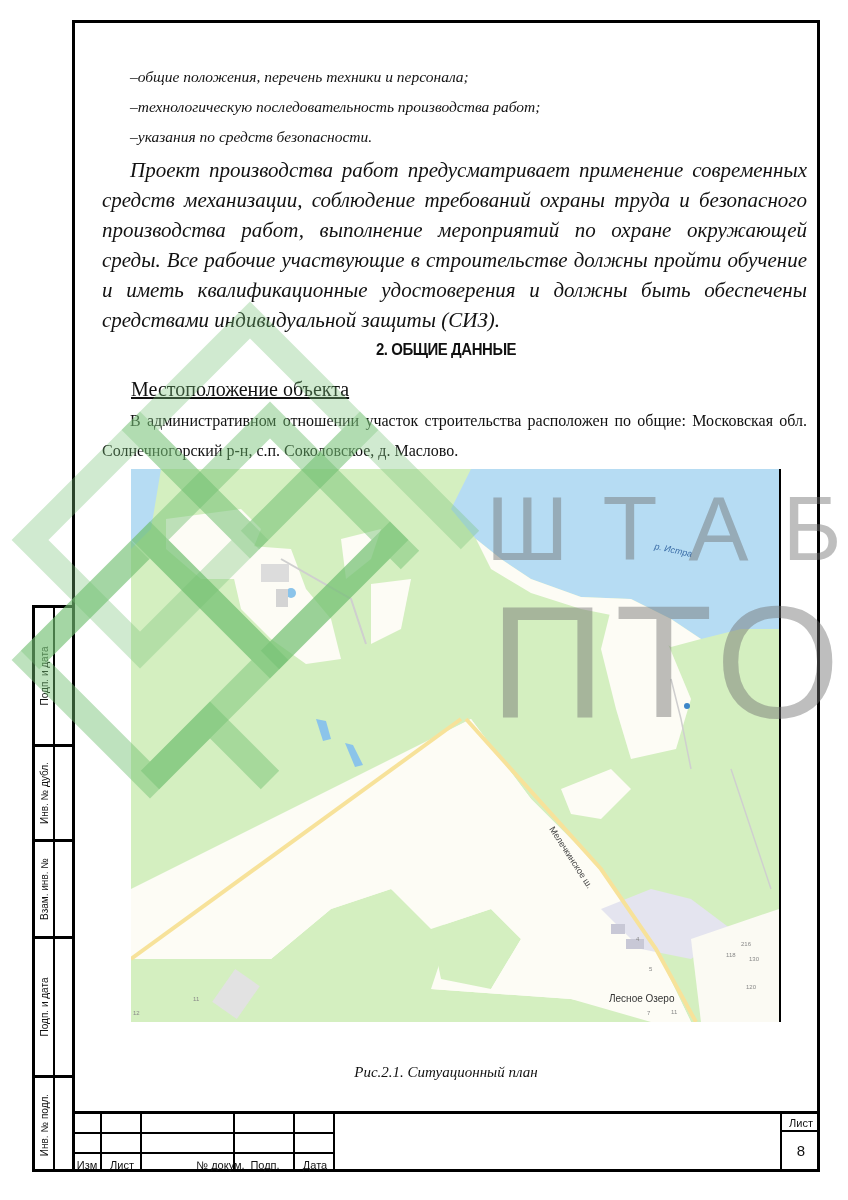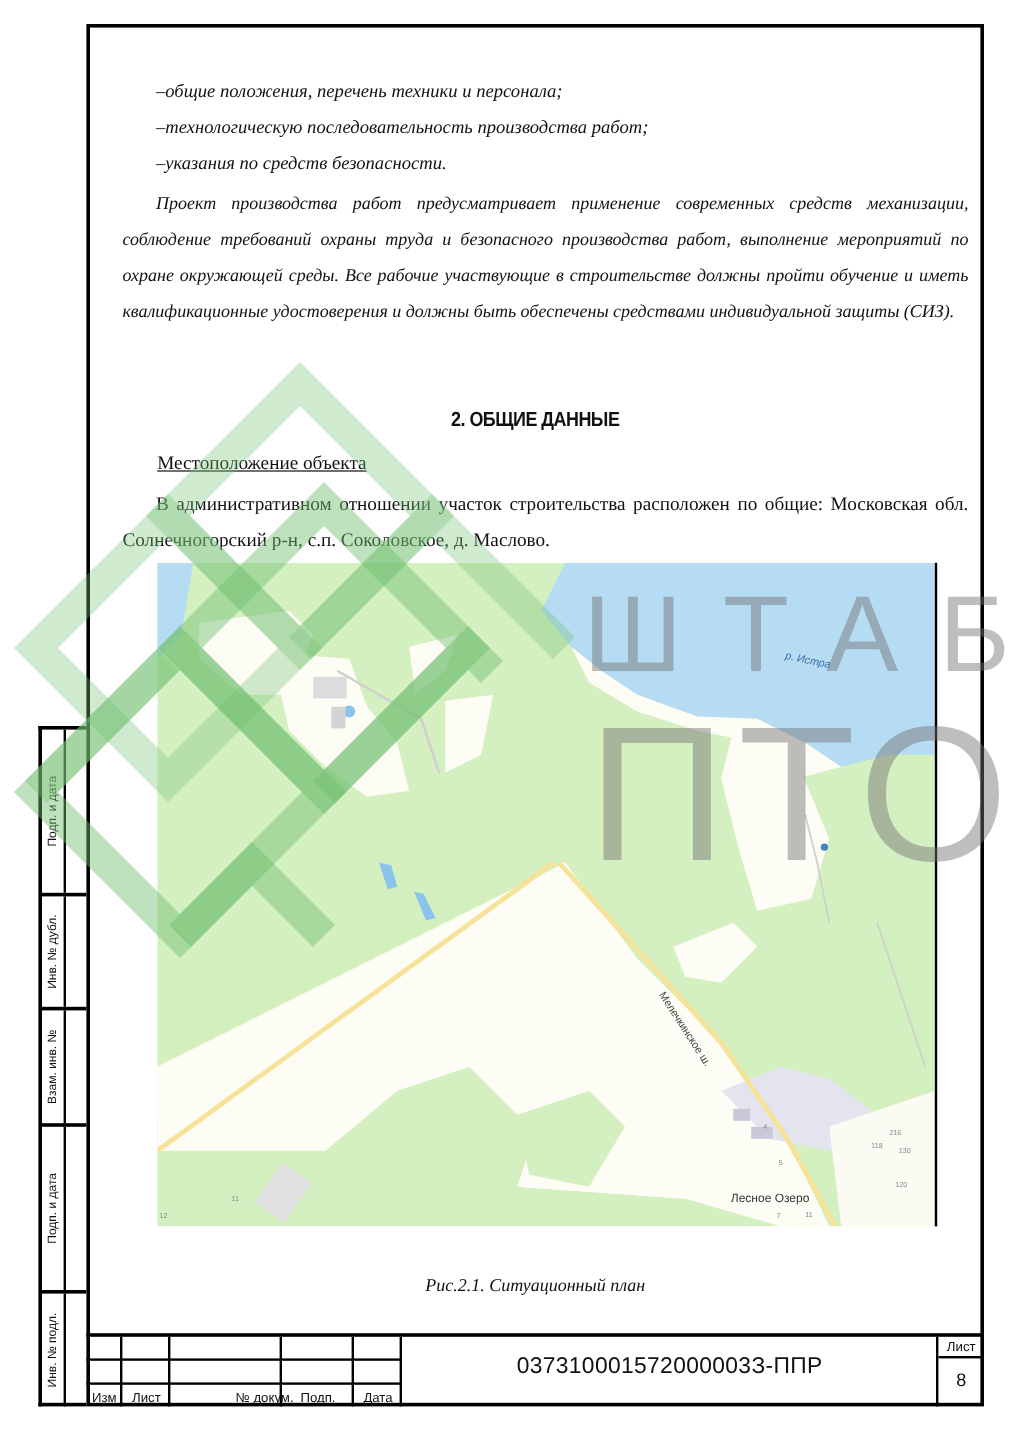--- a/index.html
+++ b/index.html
@@ -2,28 +2,28 @@
 <html><head>
 <meta charset="utf-8">
 <style>
   html, body { margin: 0; padding: 0; background: #ffffff; }
   body { width: 848px; height: 1200px; position: relative; overflow: hidden; font-family: "Liberation Serif", serif; color: #111; }
 
   
   .frame { position: absolute; left: 72px; top: 20px; width: 748px; height: 1152px; border: 3px solid #000; box-sizing: border-box; }
 
   
-  .text { position: absolute; left: 102px; width: 705px; font-size: 15px; line-height: 30px; }
+  .text { position: absolute; left: 102px; width: 705px; font-size: 21px; line-height: 30px; }
   .it { font-style: italic; }
   .list-line { position: absolute; left: 130px; font-style: italic; font-size: 15.5px; white-space: nowrap; }
   .justify { text-align: justify; text-align-last: left; }
   .indent { text-indent: 28px; }
 
   .heading { position: absolute; top: 340px; left: 72px; width: 748px; text-align: center; font-family: "Liberation Sans", sans-serif; font-weight: bold; font-size: 17px; letter-spacing: -0.5px; transform: scaleX(0.88); }
-  .subhead { position: absolute; left: 131px; top: 378px; font-size: 16px; text-decoration: underline; }
+  .subhead { position: absolute; left: 131px; top: 378px; font-size: 20px; text-decoration: underline; }
 
   
   .map { position: absolute; left: 131px; top: 469px; width: 648px; height: 553px; overflow: hidden; background: #fdfcf5; }
   .map-vline { position: absolute; left: 779px; top: 469px; width: 2px; height: 553px; background: #000; }
 
   .caption { position: absolute; top: 1064px; left: 72px; width: 748px; text-align: center; font-style: italic; font-size: 15px; }
 
   
   .side { position: absolute; left: 32px; top: 605px; width: 40px; height: 567px; border: 3px solid #000; border-right: none; box-sizing: border-box; }
   .side-cell { position: absolute; left: 0; width: 37px; border-bottom: 3px solid #000; box-sizing: border-box; }
@@ -162,21 +162,20 @@
     <div class="tb-col" style="left:30px; width:40px;"></div>
     <div class="tb-col" style="left:70px; width:93px;"></div>
     <div class="tb-col" style="left:163px; width:60px;"></div>
     <div class="tb-col" style="left:223px; width:40px;"></div>
     <div class="tb-lbl" style="left:0; width:30px;">Изм</div>
     <div class="tb-lbl" style="left:30px; width:40px;">Лист</div>
     <div class="tb-lbl" style="left:70px; width:93px;margin-left:32px;">№ докум.</div>
     <div class="tb-lbl" style="left:163px; width:60px;">Подп.</div>
     <div class="tb-lbl" style="left:223px; width:40px;">Дата</div>
   </div>
-  <div class="tb-code">037310001572000003З-ППР</div>
   <div class="tb-sheet">
     <div class="hd">Лист</div>
     <div class="num">8</div>
   </div>
 </div>
 
 <div class="wm">
   <svg width="848" height="1200" xmlns="http://www.w3.org/2000/svg">
     <g fill="none" stroke="rgba(120,195,120,0.35)" stroke-width="26">
 

